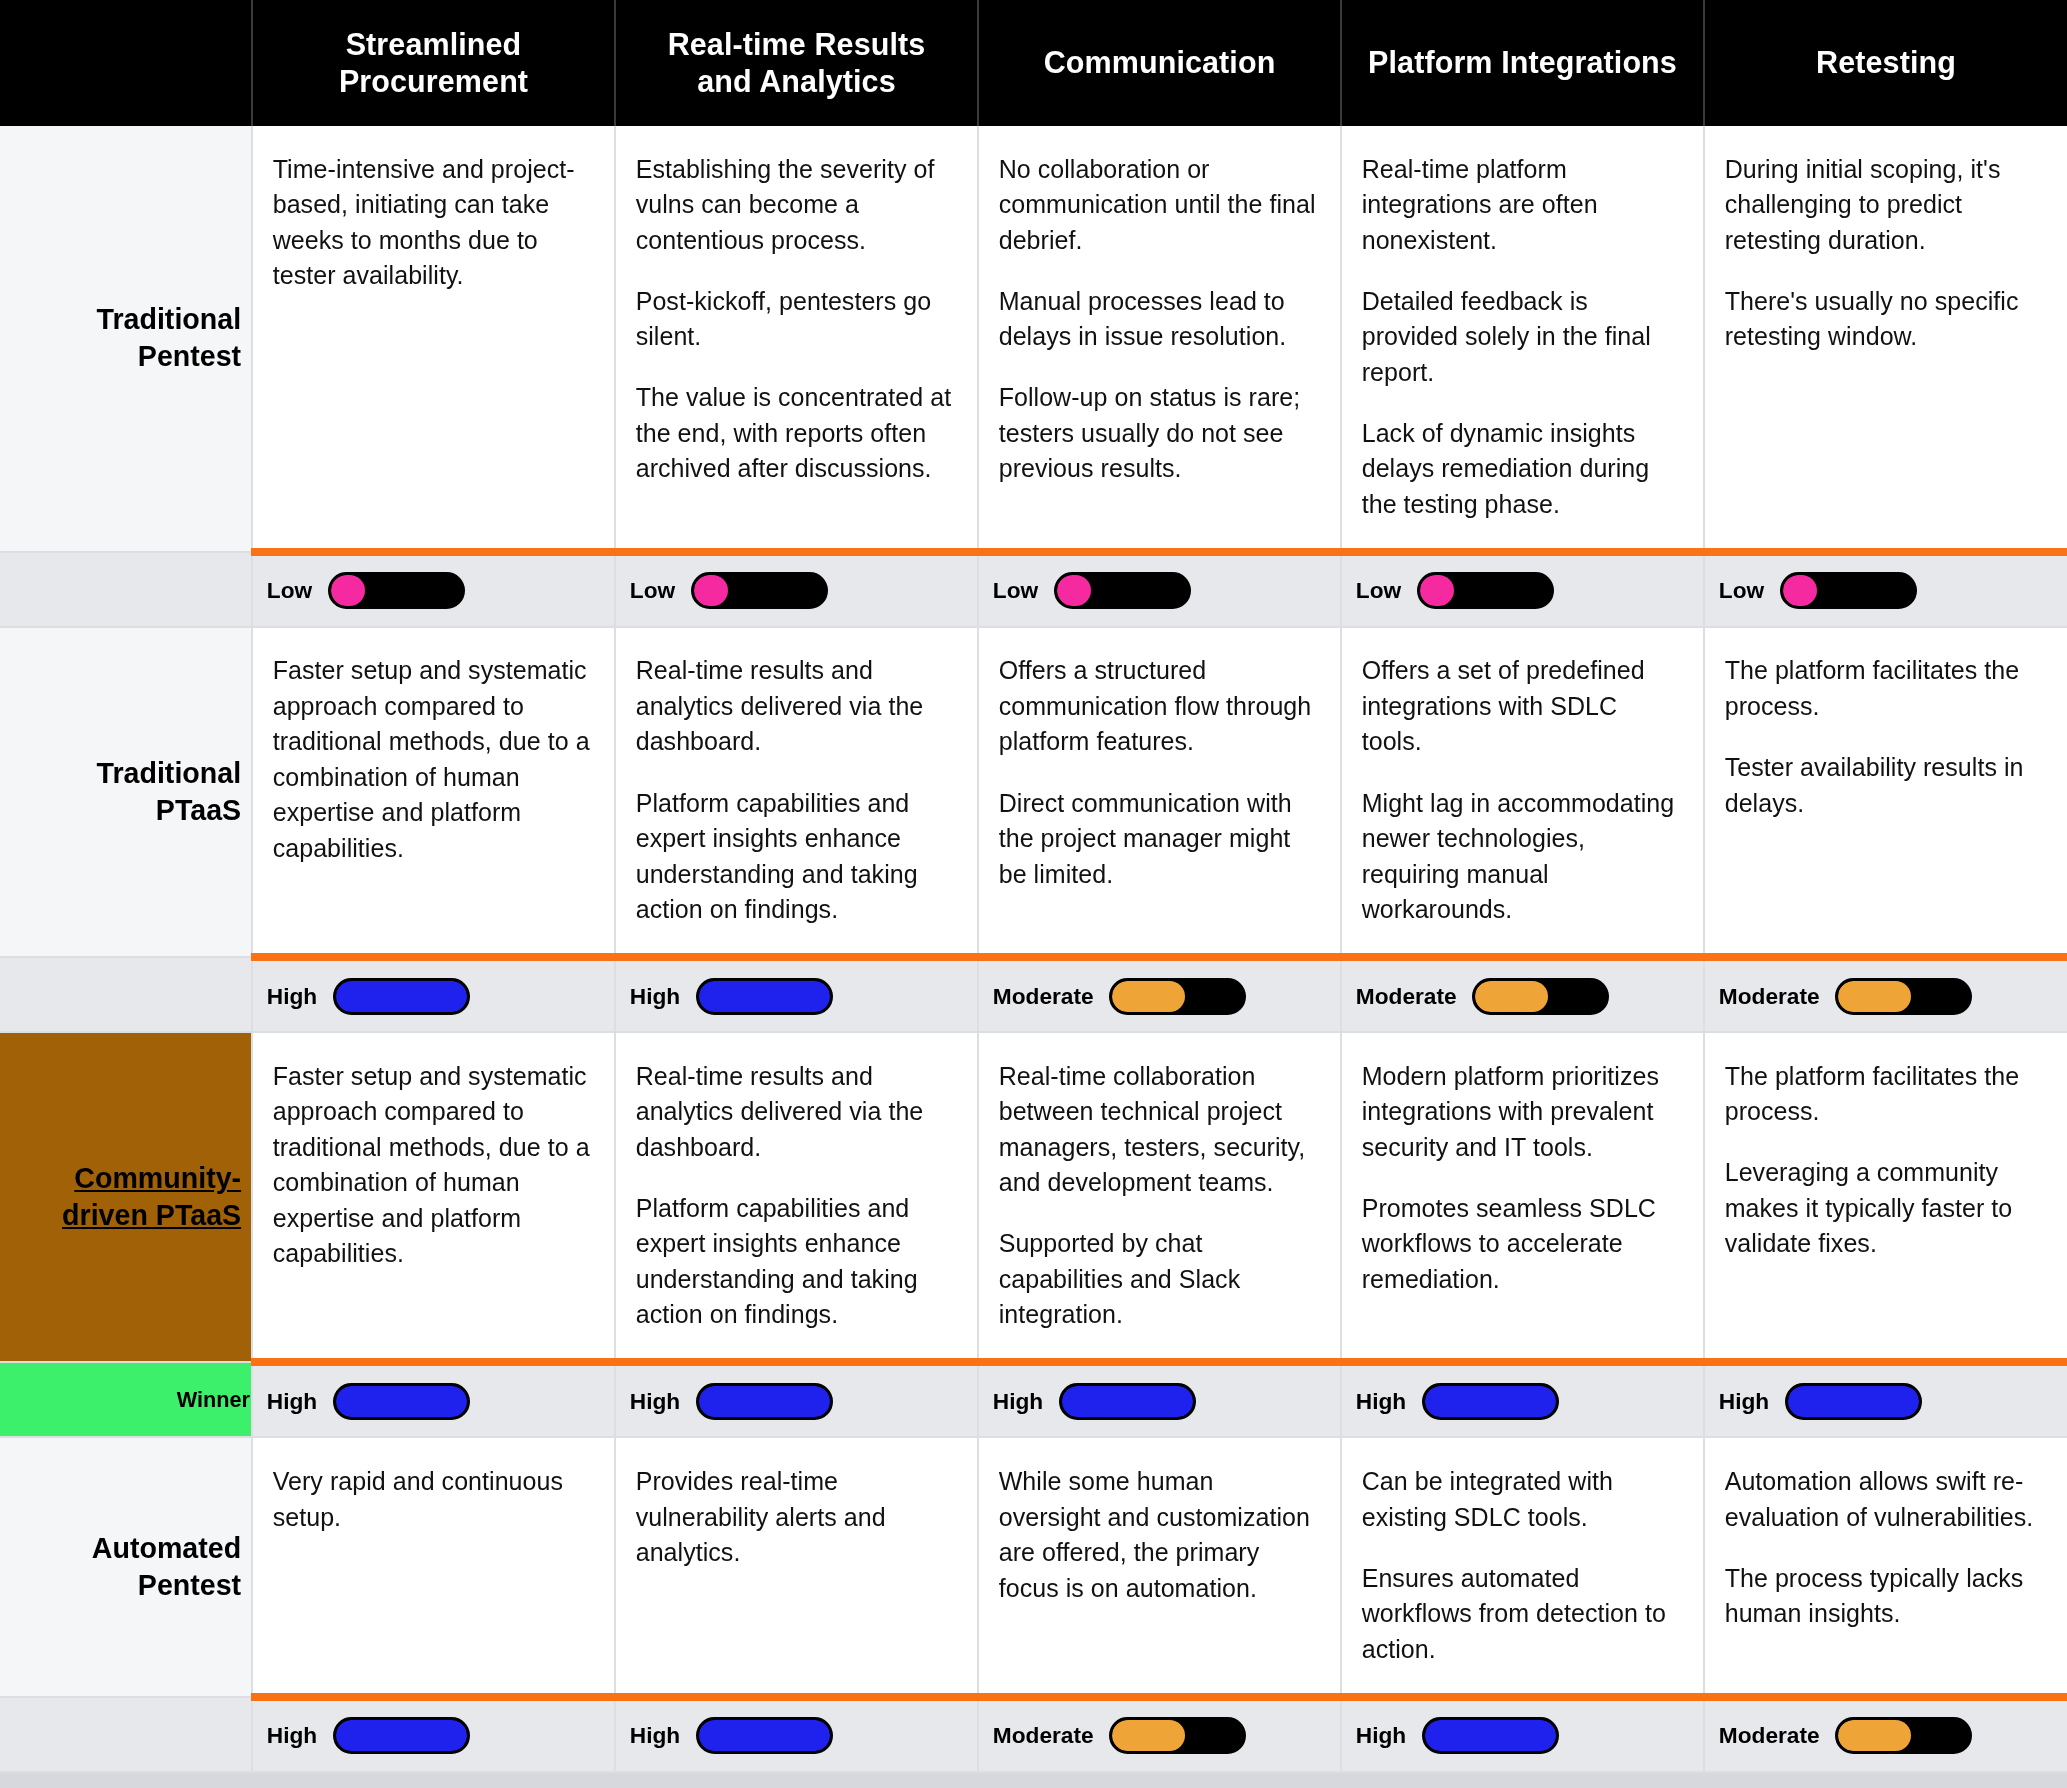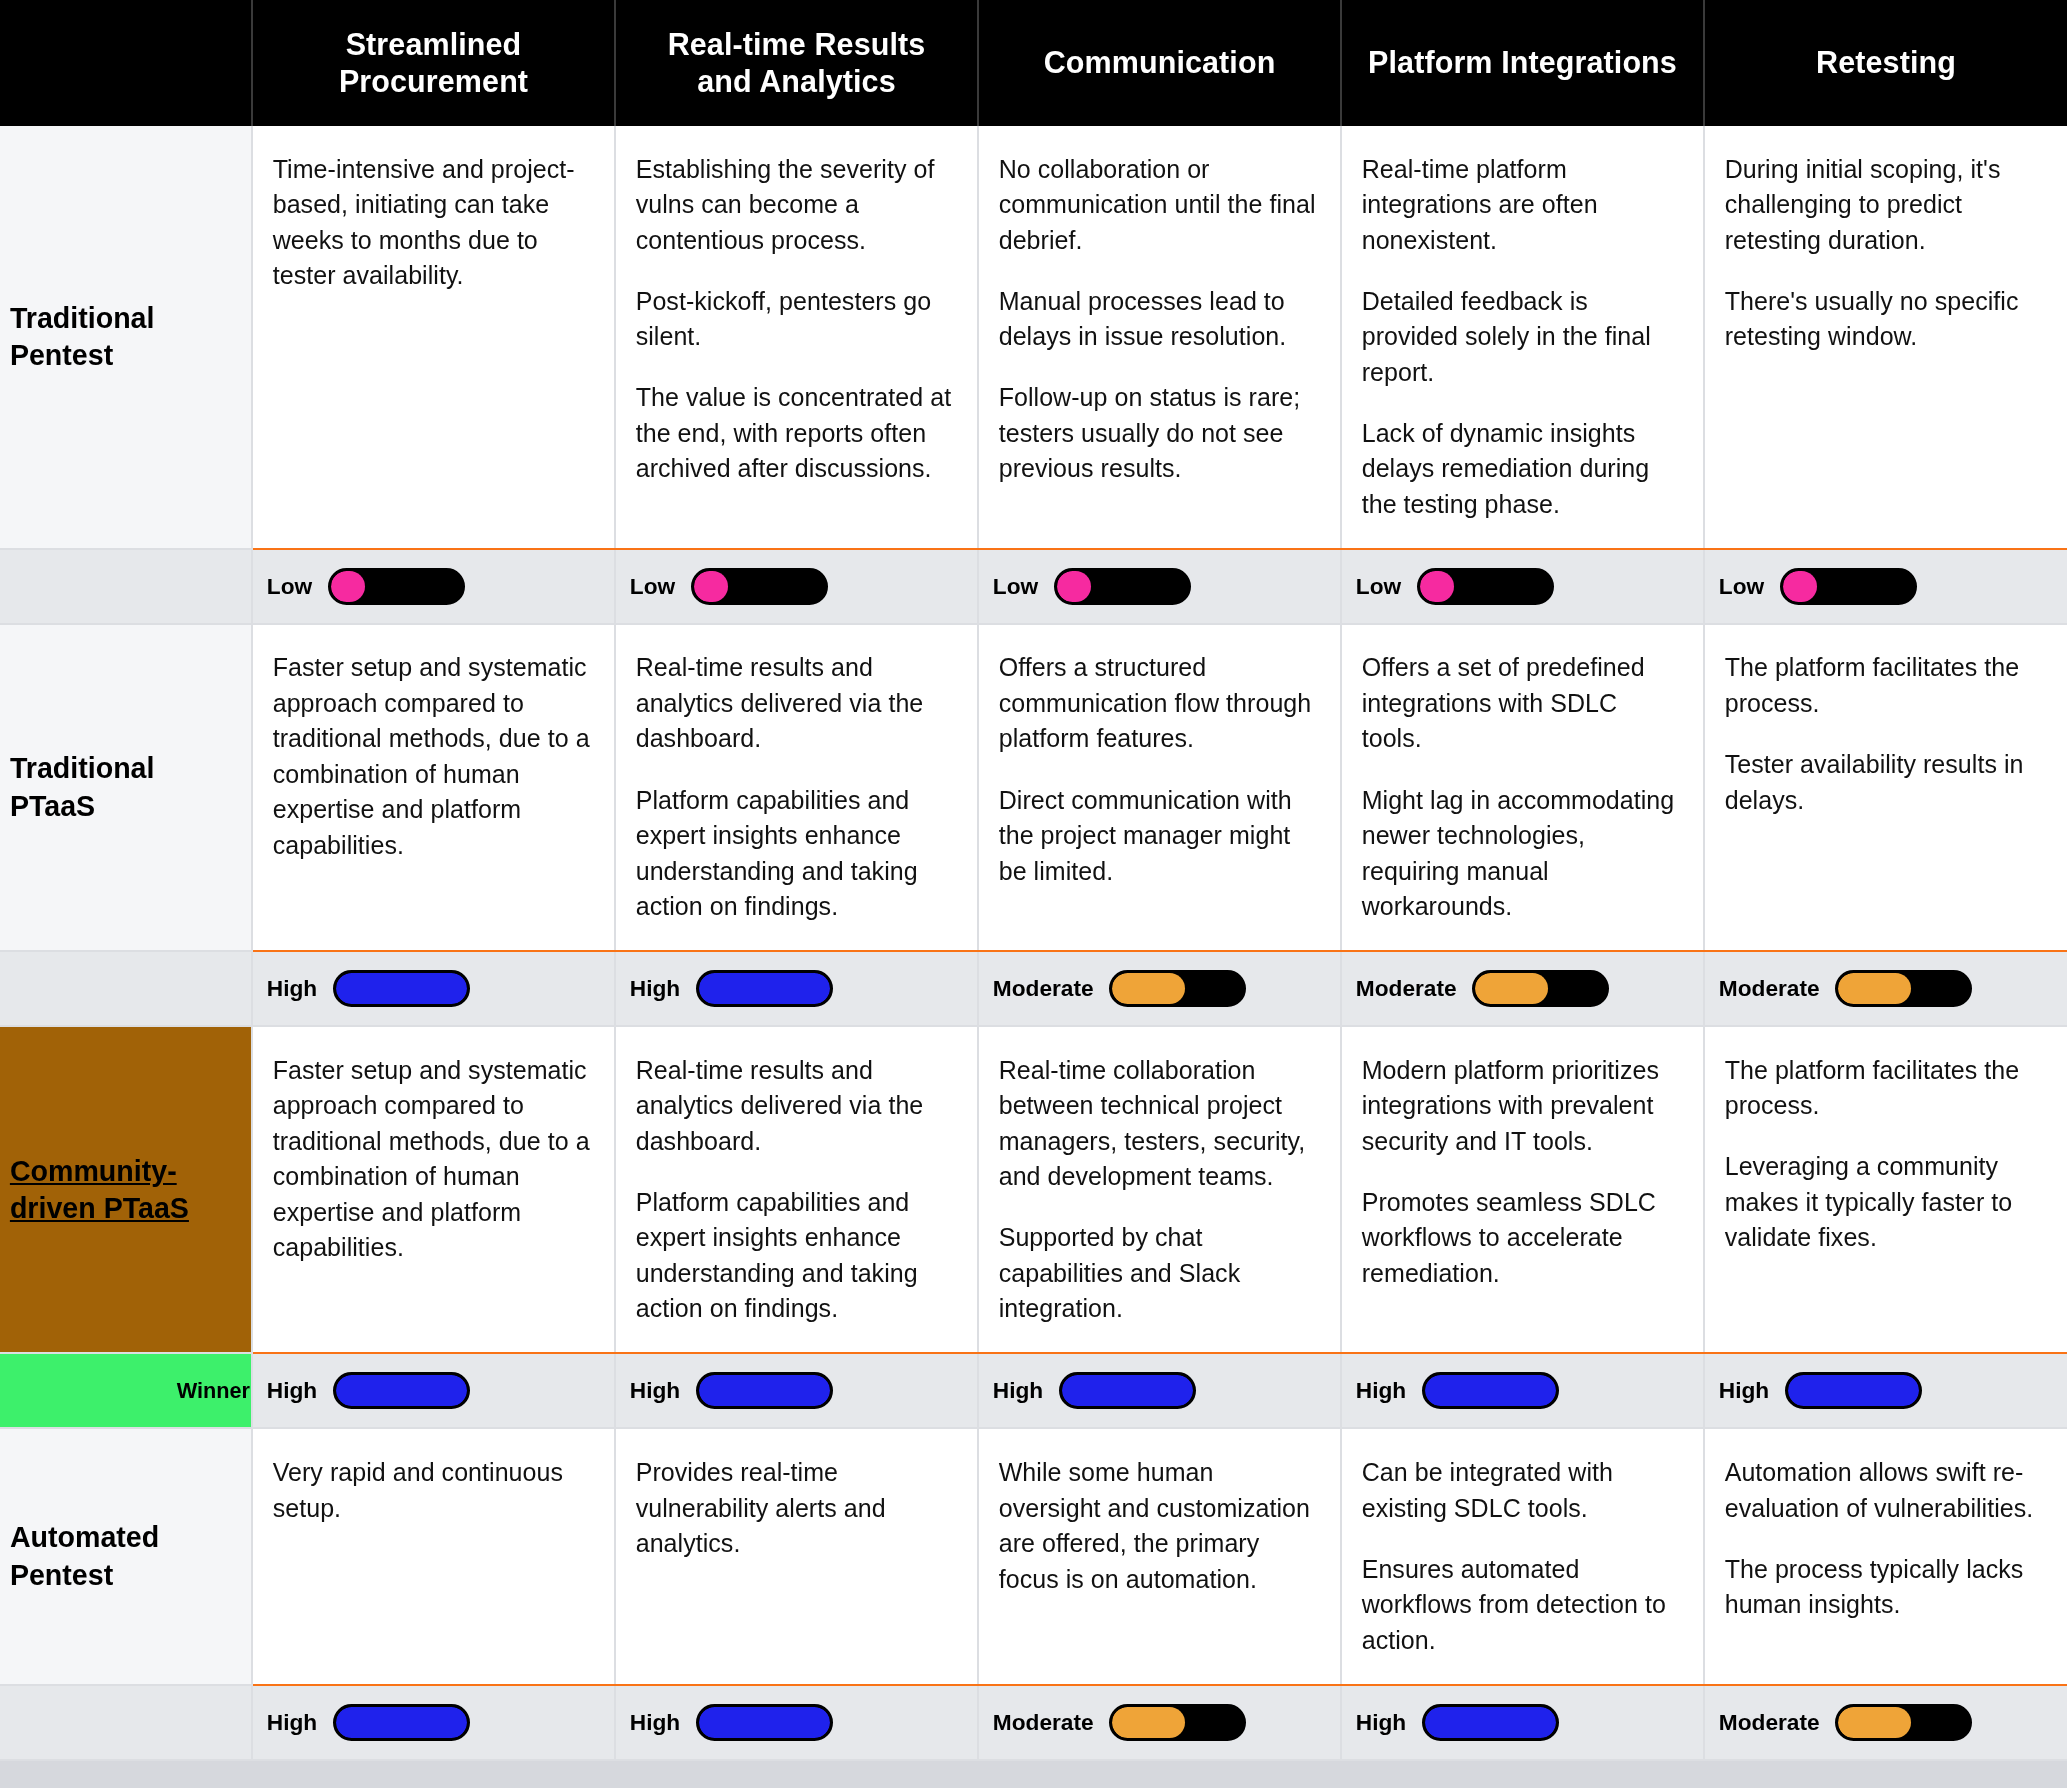--- a/index.html
+++ b/index.html
@@ -37,38 +37,38 @@
     letter-spacing: 0.1px;
     padding: 5.9px 13.8px;
     border-right: 2px solid #3a3a3a;
   }
   tr.head th:last-child { border-right: none; margin-left: 18px; }
   tr.head th.corner { background:#000; }
 
   
   td.rowname {
     background: #f5f6f8;
-    text-align: left;
+    text-align: right;
     vertical-align: middle;
     font-size: 28.6px;
     font-weight: 700;
     color: #000;
     line-height: 1.3;
     padding: 7.9px 9.9px;
     border-right: 2px solid #dcdee2;
     border-bottom: 2px solid #dcdee2;
   }
   td.rowname.highlight { background: #a16207; text-decoration: underline; }
 
   td.cell {
     background: #ffffff;
     vertical-align: top;
     padding: 25.6px 21.7px 25.6px 19.7px;
     border-right: 2px solid #dcdee2;
-    border-bottom: 2px solid #f97316;
+    border-bottom: 8px solid #f97316;
   }
   td.cell:last-child { border-right: none; }
   td.cell p {
     margin: 0 0 25.6px 0;
     font-size: 25px;
     line-height: 1.42;
     color: #111111;
     letter-spacing: 0.05px;
   }
   td.cell p:last-child { margin-bottom: 0; }

